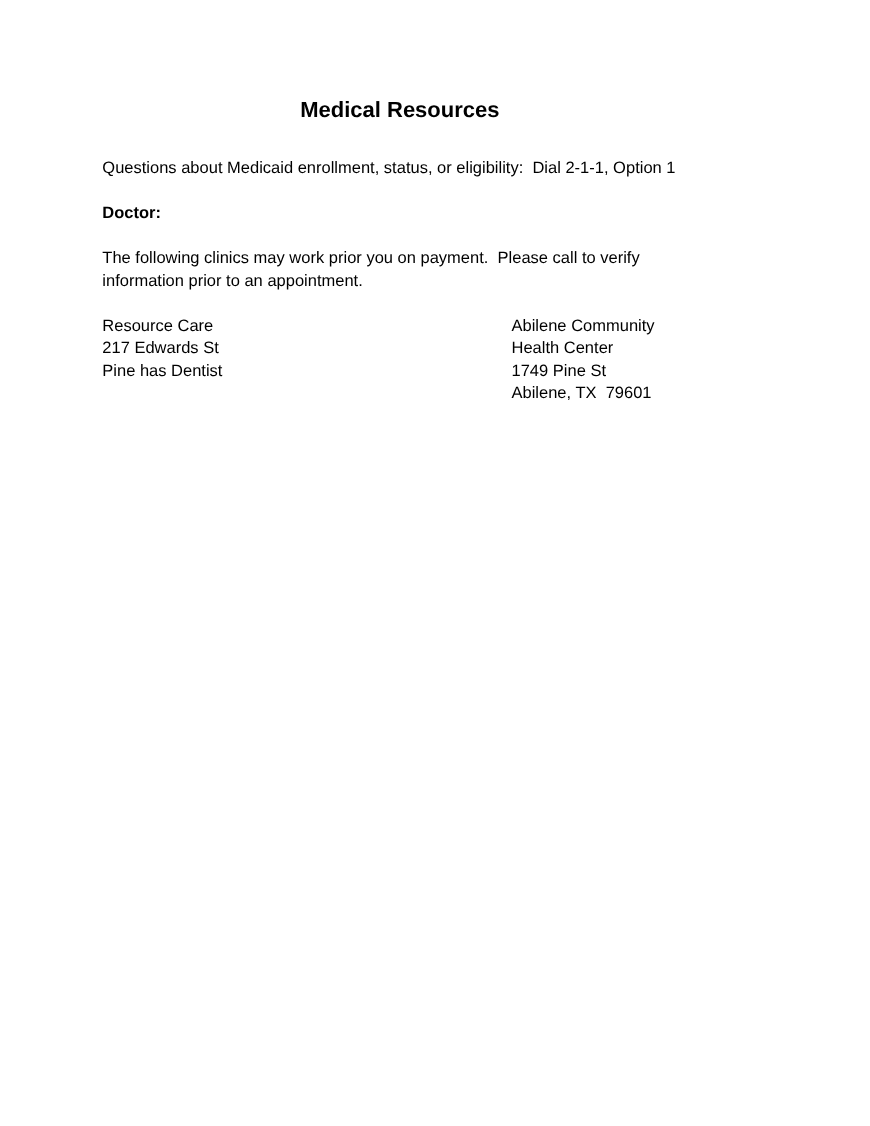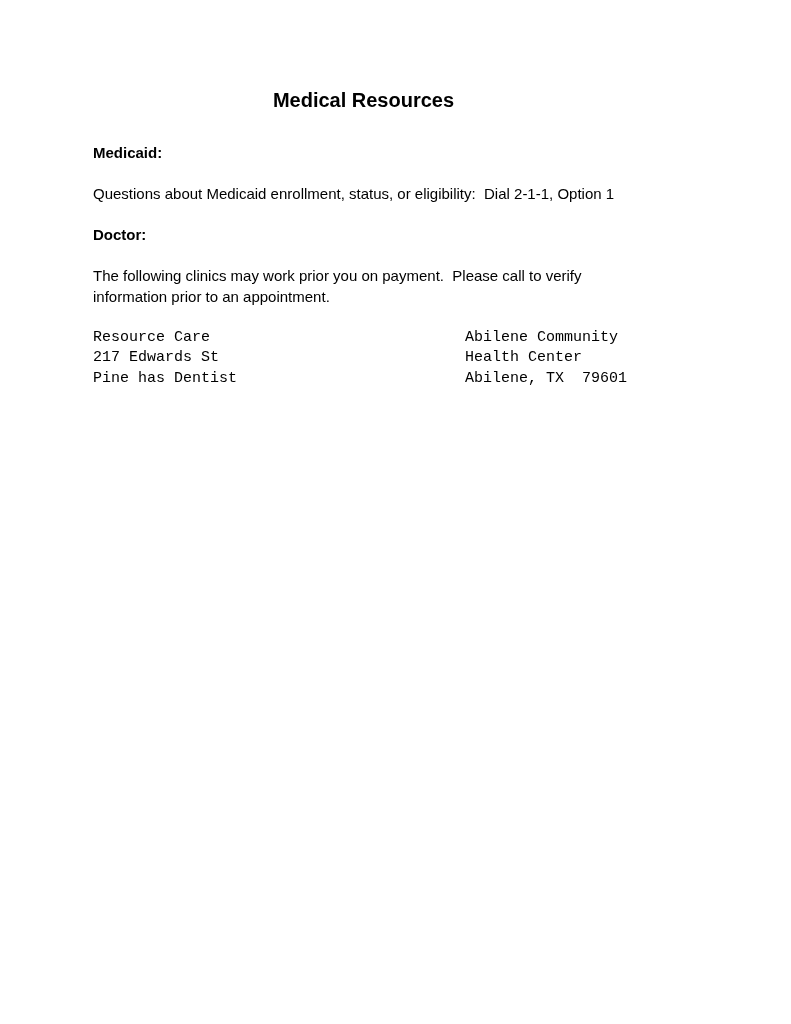--- a/index.html
+++ b/index.html
@@ -27,44 +27,44 @@
     margin: 0 0 20.5px 0;
     white-space: pre-wrap;
   }
   .bold { font-weight: bold; }
   .clinic-row {
     display: flex;
     margin: 0 0 41px 0;
   }
   .clinic-col-left { width: 372px; flex: 0 0 372px; }
   .clinic-col-right { flex: 1; }
-  .clinic-line { white-space: pre-wrap; font-family: Liberation Mono, monospace; }
+  .clinic-line { white-space: pre-wrap; }
 </style>
 </head>
 <body>
 
 <div class="page">
 
   <h1 class="doc-title">Medical Resources</h1>
 
-  <p class="para bold">Medicaid:</p>
 
   <p class="para">Questions about Medicaid enrollment, status, or eligibility:  Dial 2-1-1, Option 1</p>
 
   <p class="para bold">Doctor:</p>
 
 
   <p class="para">The following clinics may work prior you on payment.  Please call to verify information prior to an appointment.</p>
 
   <div class="clinic-row">
     <div class="clinic-col-left">
       <div class="clinic-line">Resource Care</div>
       <div class="clinic-line">217 Edwards St</div>
       <div class="clinic-line">Pine has Dentist</div>
     </div>
     <div class="clinic-col-right">
       <div class="clinic-line">Abilene Community Health Center</div>
+      <div class="clinic-line">1749 Pine St</div>
       <div class="clinic-line">Abilene, TX  79601</div>
     </div>
   </div>
 
 
 </div>
 
 </body></html>

